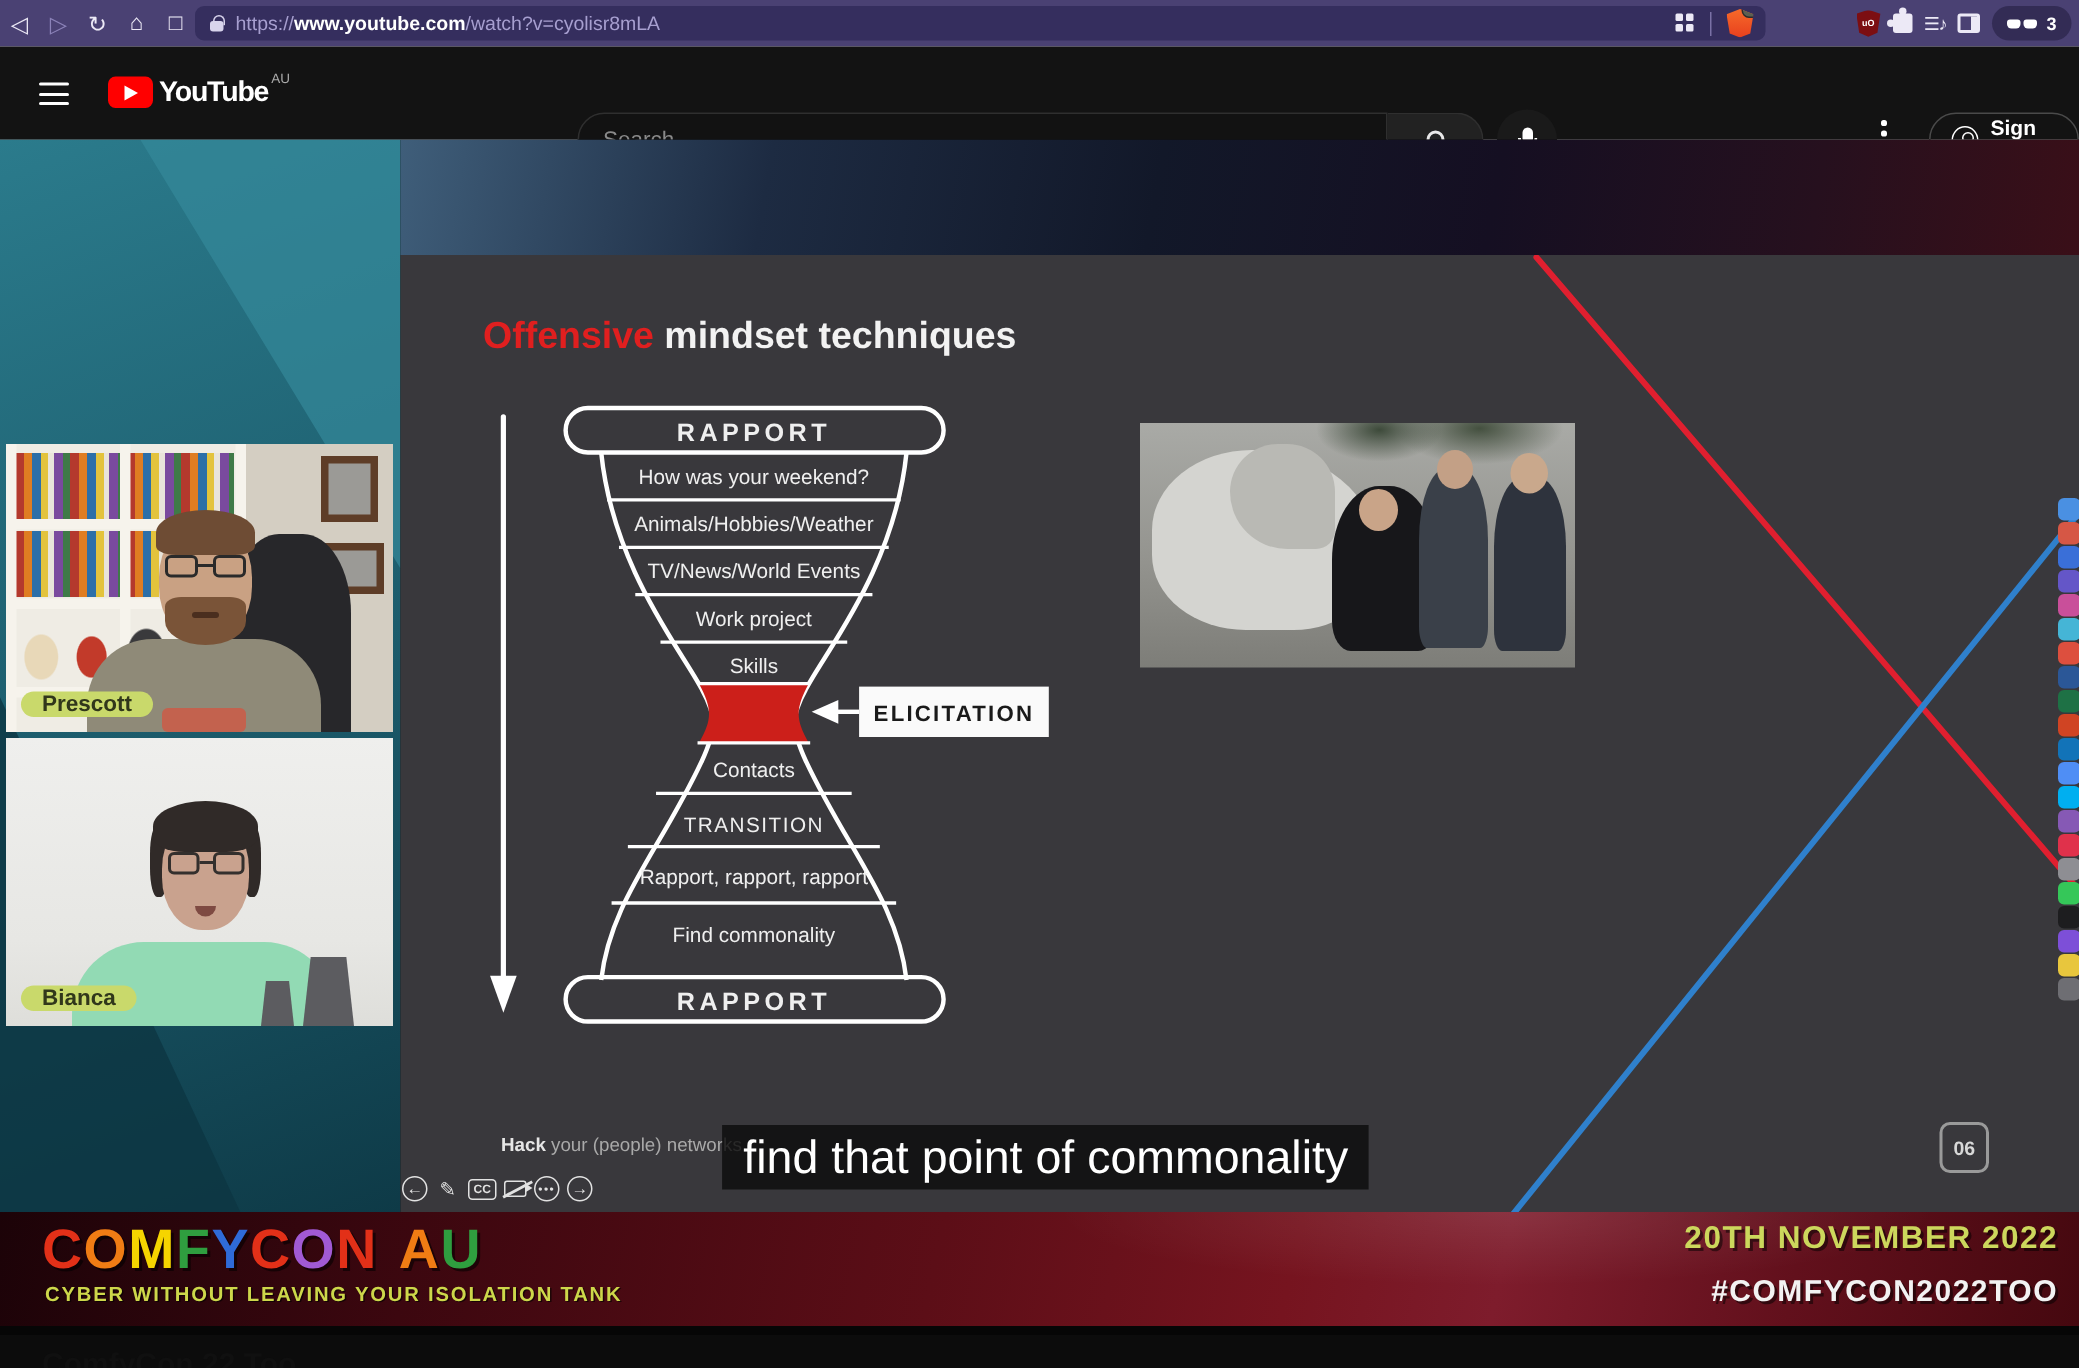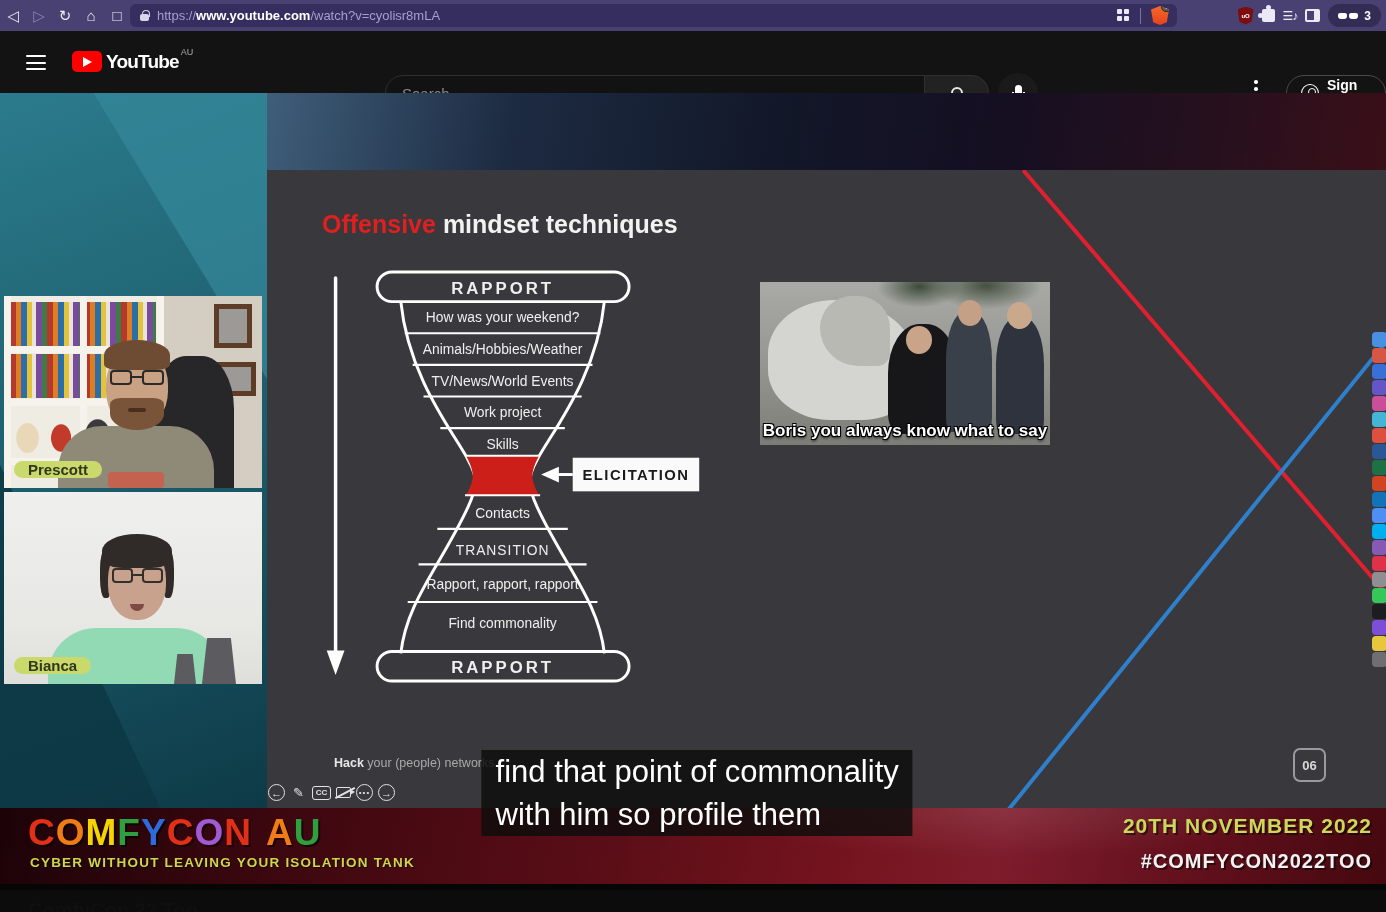--- a/index.html
+++ b/index.html
@@ -342,21 +342,20 @@
       <div class="meme meme1">
         <div class="blob m1-trees"></div>
         <div class="blob m1-horse"></div>
         <div class="blob m1-mane"></div>
         <div class="blob m1-putin"></div>
         <div class="blob m1-putin-head"></div>
         <div class="blob m1-man1"></div>
           <div class="blob m1-man1-head"></div>
         <div class="blob m1-man2"></div>
           <div class="blob m1-man2-head"></div>
-        <div class="cap">Boris you always know what to say</div>
       </div>
 
       <div class="slide-footer"><b>Hack</b><span> your (people) networks</span></div>
       <div class="page-no">06</div>
 
       <div class="dock">
           <i style="background: rgb(74, 144, 226);"></i>
           <i style="background: rgb(214, 87, 69);"></i>
           <i style="background: rgb(58, 111, 216);"></i>
           <i style="background: rgb(100, 86, 200);"></i>
@@ -426,21 +425,20 @@
       <div class="b-glasses right"></div>
       <div class="b-bridge"></div>
     <div class="b-mouth"></div>
     <div class="b-vase v1"></div>
     <div class="b-vase v2"></div>
     <div class="cam-label">Bianca</div>
   </div>
 
   <div class="captions">
     <span class="cap-line">find that point of commonality</span>
-    <span class="cap-line">with him so profile them</span>
   </div>
 
   <div class="banner">
     <div class="cc-logo"><span style="color: rgb(226, 48, 24);">C</span><span style="color: rgb(240, 124, 20);">O</span><span style="color: rgb(245, 212, 0);">M</span><span style="color: rgb(47, 158, 63);">F</span><span style="color: rgb(47, 107, 216);">Y</span><span style="color: rgb(226, 48, 24);">C</span><span style="color: rgb(161, 90, 212);">O</span><span style="color: rgb(226, 48, 24);">N</span><span style="width: 14px;"></span><span style="color: rgb(240, 124, 20);">A</span><span style="color: rgb(47, 158, 63);">U</span></div>
     <div class="cc-tag">CYBER WITHOUT LEAVING YOUR ISOLATION TANK</div>
     <div class="cc-date">20TH NOVEMBER 2022</div>
     <div class="cc-hash">#COMFYCON2022TOO</div>
   </div>
   <div class="below-strip"></div>
 </div>

